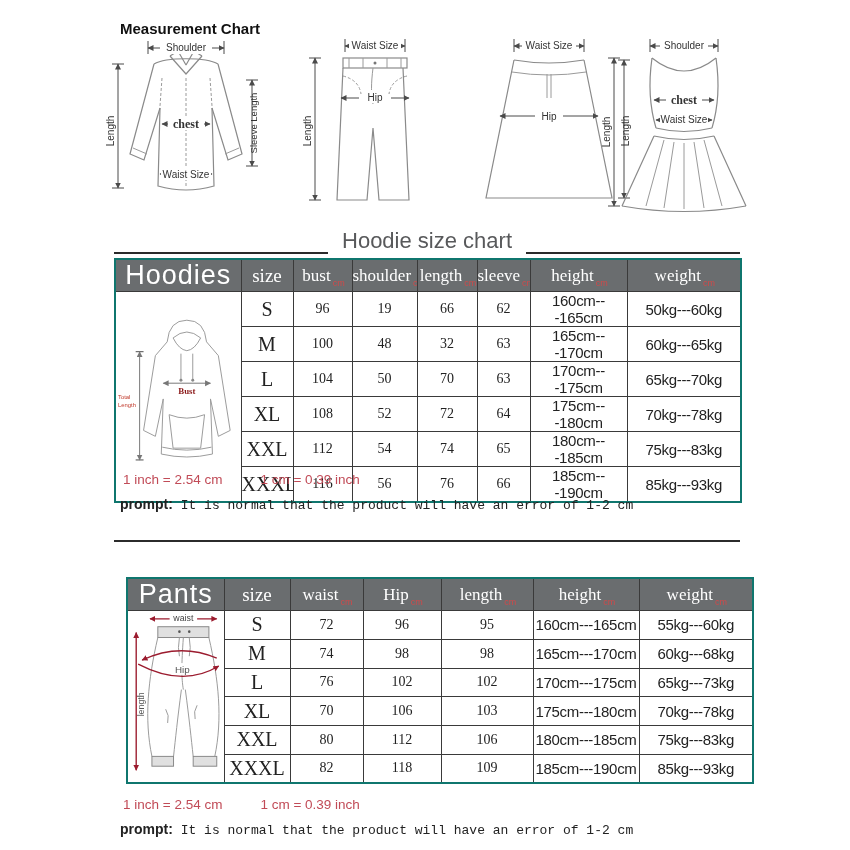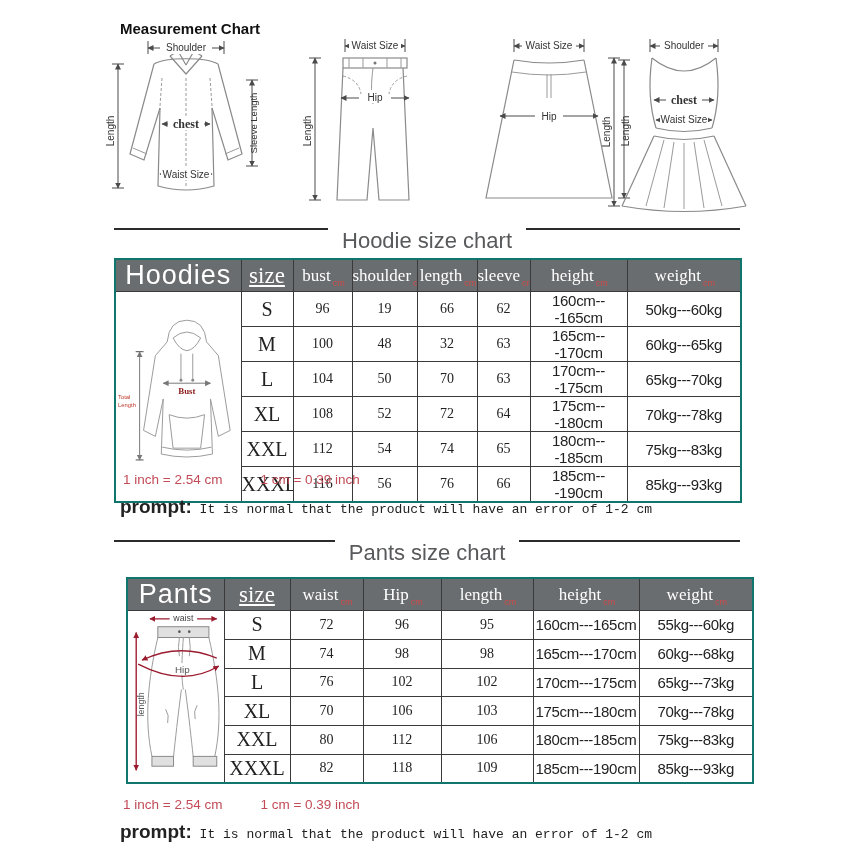--- a/index.html
+++ b/index.html
@@ -12,40 +12,40 @@
   svg.diagram { position:absolute; overflow:visible; }
   .outline { stroke:#8a8a8a; fill:none; stroke-width:1.2; }
   .outline-thin { stroke:#9a9a9a; fill:none; stroke-width:1; }
   .dash { stroke:#9a9a9a; fill:none; stroke-width:1; stroke-dasharray:3,2; }
   .arrow { stroke:#4a4a4a; fill:none; stroke-width:1; }
   .tick { stroke:#4a4a4a; stroke-width:1; }
   .lbl { font-family:"Liberation Sans", sans-serif; font-size:10px; fill:#333; }
   .lbl-serif { font-family:"Liberation Serif", serif; font-size:12px; font-weight:bold; fill:#333; }
   .whitebg { fill:#ffffff; }
 
-  .section-title { position:absolute; left:114px; width:626px; display:flex; align-items:flex-start; }
+  .section-title { position:absolute; left:114px; width:626px; display:flex; align-items:flex-end; }
   .section-title .line { flex:1; border-top:2px solid #2b2b2b; height:0; }
   .section-title .txt { font-size:22px; color:#58595b; white-space:nowrap; padding:0 14px; }
 
   table.size-table { position:absolute; border-collapse:collapse; table-layout:fixed; background:#fff; border:2px solid #0f766e; }
   .size-table td, .size-table th { border:1px solid #3a3a3a; text-align:center; vertical-align:middle; padding:0; overflow:hidden; }
   .size-table th { background:#6a6d6f; color:#fff; font-weight:normal; }
   .corner-head { font-size:27px; letter-spacing:1px; font-family:"Liberation Sans", sans-serif; }
-  .size-head { font-family:"Liberation Serif", serif; font-size:23px;text-decoration:underline; }
+  .size-head { font-family:"Liberation Serif", serif; font-size:19px; }
   .col-head { font-family:"Liberation Serif", serif; font-size:17px; }
   .unit { font-size:9px; color:#cf4a4a; position:relative; top:5px; left:2px; font-family:"Liberation Sans", sans-serif; }
   .sz-cell { font-family:"Liberation Serif", serif; font-size:20px; }
   .num-cell { font-family:"Liberation Serif", serif; font-size:14px;margin-left:24px; }
   .range-cell { font-family:"Liberation Sans", sans-serif; font-size:15px; letter-spacing:-0.3px; }
   .draw-cell { background:#fff; }
 
   .conv { position:absolute; color:#c14b57; font-size:13.5px; }
   .conv .gap { display:inline-block; width:38px; }
   .prompt-line { position:absolute; font-size:13px; font-family:"Liberation Mono", monospace; color:#222; }
-  .prompt-line b { font-family:"Liberation Sans", sans-serif; font-size:19px; }
+  .prompt-line b { font-family:"Liberation Sans", sans-serif; font-size:14px; }
   .darkred { stroke:#9b1b2e; fill:none; stroke-width:1.4; }
 </style>
 </head>
 <body>
 
 <div class="page">
 
   <div class="measure-title">Measurement Chart</div>
 
   <svg class="diagram" style="left:106px; top:36px;" width="160" height="178" viewBox="0 0 160 178">
@@ -323,21 +323,20 @@
 
   <div class="conv" style="left:123px; top:472px;">
     <span>1 inch = 2.54 cm</span><span class="gap"></span><span>1 cm = 0.39 inch</span>
   </div>
   <div class="prompt-line" style="left:120px; top:496px;">
     <b>prompt:</b> <span>It is normal that the product will have an error of 1-2 cm</span>
   </div>
 
   <div class="section-title" style="top:540px;">
     <span class="line"></span>
-    <span class="txt">Pants size chart</span>
     <span class="line"></span>
   </div>
 
   <table class="size-table" style="left:126px; top:577px; width:626px;">
     <colgroup>
       <col style="width:97px">
         <col style="width:66px">
         <col style="width:73px">
         <col style="width:78px">
       <col style="width:92px">

